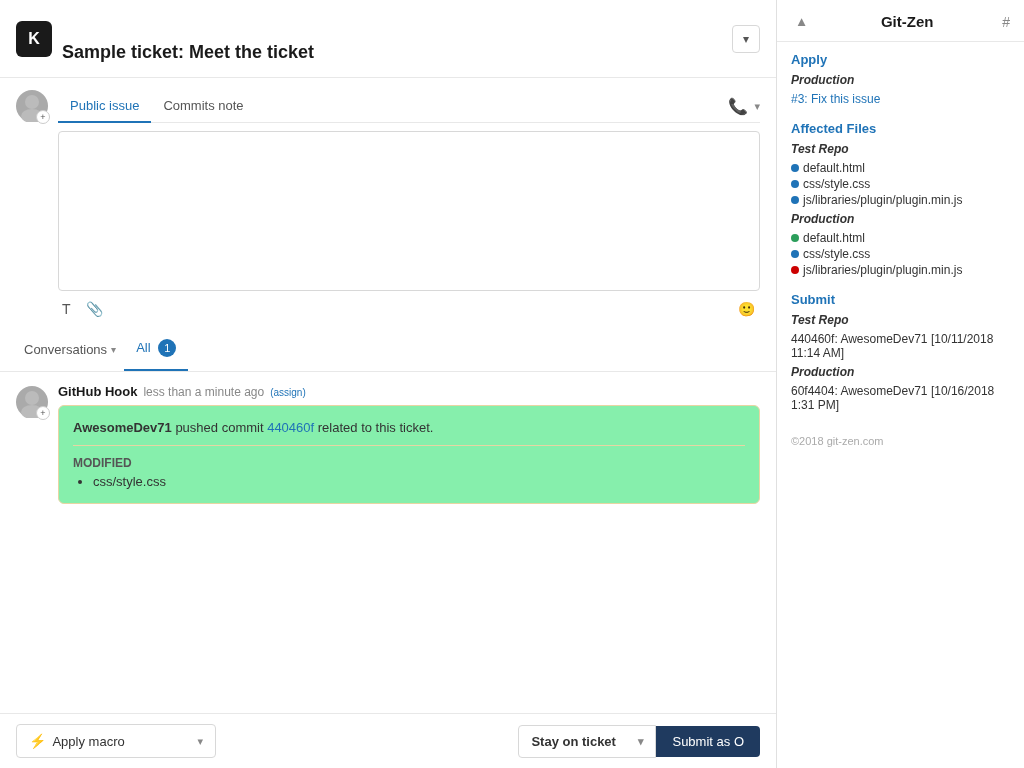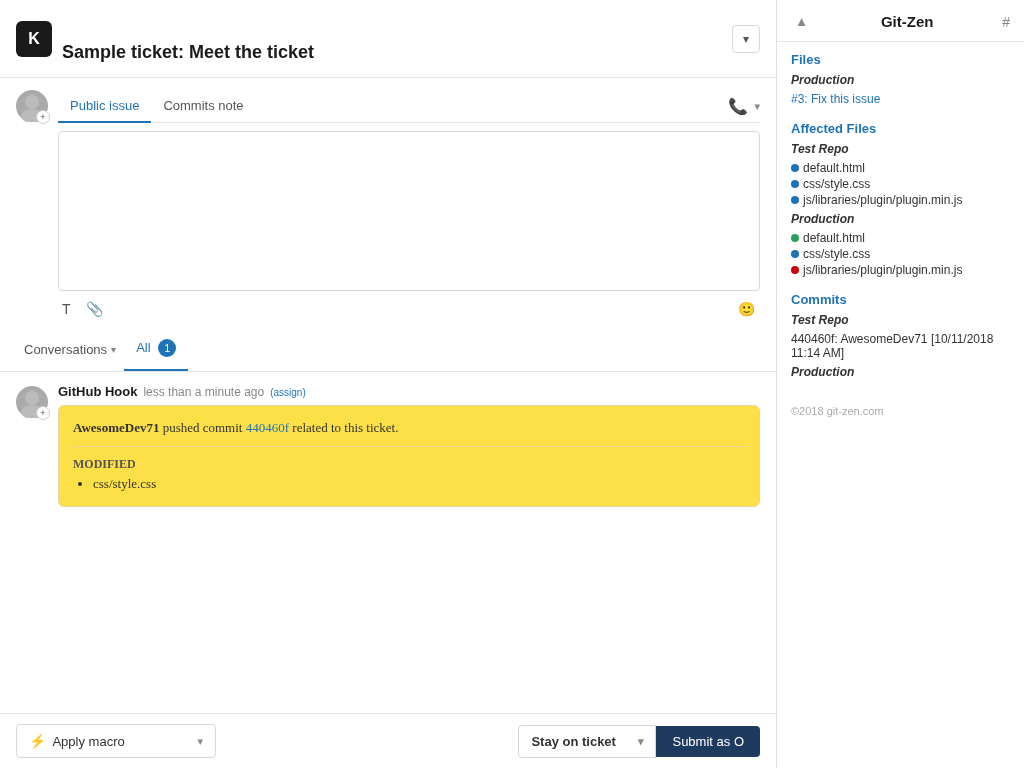--- a/index.html
+++ b/index.html
@@ -43,21 +43,21 @@
     .conv-badge { display: inline-flex; align-items: center; justify-content: center; background: #1f73b7; color: #fff; border-radius: 50%; width: 18px; height: 18px; font-size: 11px; margin-left: 4px; }
 
     
     .activity-feed { flex: 1; overflow-y: auto; padding: 12px 16px; }
     .activity-item { display: flex; gap: 10px; align-items: flex-start; }
     .activity-content { flex: 1; }
     .activity-header { display: flex; align-items: baseline; gap: 6px; margin-bottom: 6px; }
     .activity-author { font-weight: 600; font-size: 13px; color: #1a1a1a; }
     .activity-time { font-size: 12px; color: #888; }
     .activity-assign { font-size: 10px; color: #1f73b7; cursor: pointer; text-decoration: none; }
-    .activity-card { background: #fde047; border: 1px solid #e8d5a3; border-radius: 6px; padding: 14px; font-family: Liberation Serif, serif; }
+    .activity-card { background: #86efac; border: 1px solid #e8d5a3; border-radius: 6px; padding: 14px; }
     .activity-card p { margin-bottom: 8px; font-size: 13px; color: #333; }
     .activity-card .commit-link { color: #1f73b7; text-decoration: none; }
     .activity-card .commit-msg { font-style: italic; color: #555; margin: 8px 0; font-size: 13px; }
     .activity-card .modified-label { font-weight: 600; font-size: 12px; color: #555; margin-bottom: 4px; }
     .activity-card ul { padding-left: 20px; }
     .activity-card ul li { font-size: 13px; color: #333; }
     .activity-card .commit-sep { border: none; border-top: 1px solid #e8d5a3; margin: 10px 0; }
 
     
     .bottom-bar { display: flex; align-items: center; justify-content: space-between; padding: 10px 16px; border-top: 1px solid #e8e8e8; background: #fff; }
@@ -194,21 +194,21 @@
   </div>
 
   <div class="right-panel">
     <div class="git-zen-header">
       <button class="collapse-btn">▲</button>
       <span class="git-zen-title">Git-Zen</span>
       <span class="git-zen-pin">#</span>
     </div>
 
     <div class="git-zen-section">
-      <div class="git-zen-section-title">Files</div>
+      <div class="git-zen-section-title">Apply</div>
       <div class="git-zen-subsection-title">Production</div>
       <div class="git-zen-item">
         <a style="color:#1f73b7; text-decoration:none;">#3: Fix this issue</a>
       </div>
     </div>
 
     <div class="git-zen-section">
       <div class="git-zen-section-title">Affected Files</div>
 
       <div class="git-zen-subsection-title">Test Repo</div>
@@ -234,21 +234,22 @@
         <div class="file-dot file-dot-blue"></div>
         <span>css/style.css</span>
       </div>
       <div class="git-zen-item">
         <div class="file-dot file-dot-red"></div>
         <span>js/libraries/plugin/plugin.min.js</span>
       </div>
     </div>
 
     <div class="git-zen-section">
-      <div class="git-zen-section-title">Commits</div>
+      <div class="git-zen-section-title">Submit</div>
       <div class="git-zen-subsection-title">Test Repo</div>
       <div class="git-zen-item">440460f: AwesomeDev71 [10/11/2018 11:14 AM]</div>
       <div class="git-zen-subsection-title">Production</div>
+      <div class="git-zen-item">60f4404: AwesomeDev71 [10/16/2018 1:31 PM]</div>
     </div>
 
     <div class="git-zen-footer">©2018 git-zen.com</div>
   </div>
 </div>
 
 </body></html>

